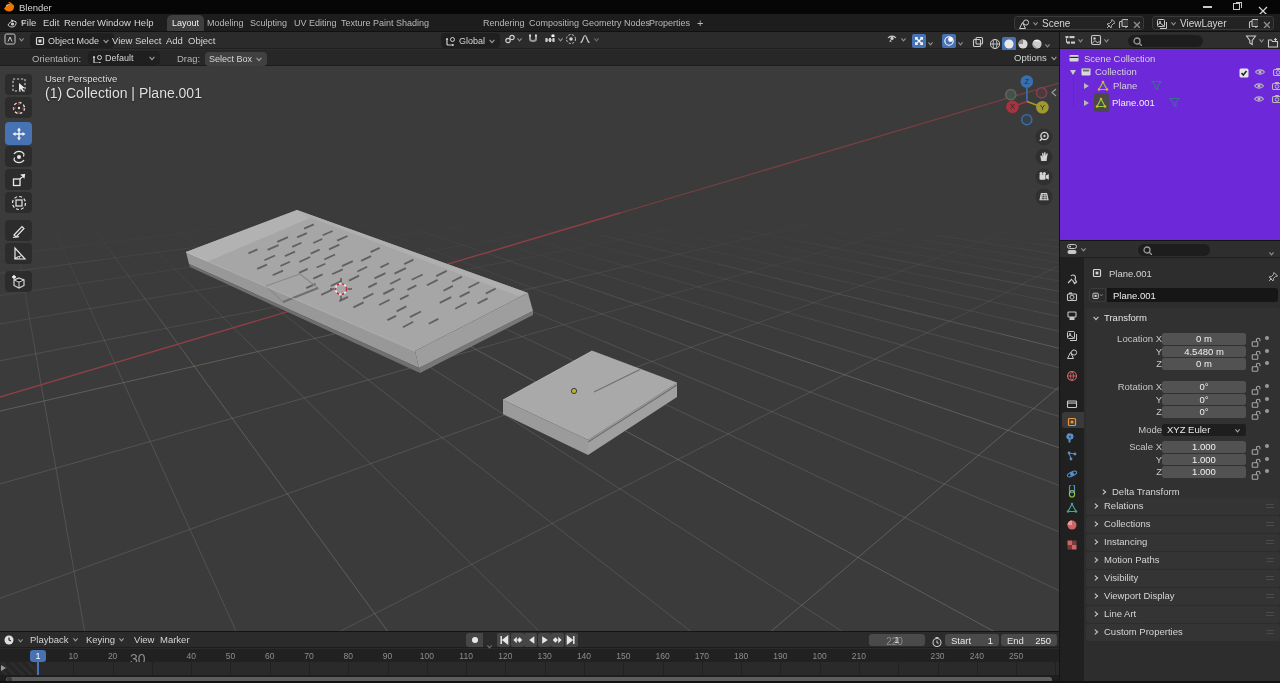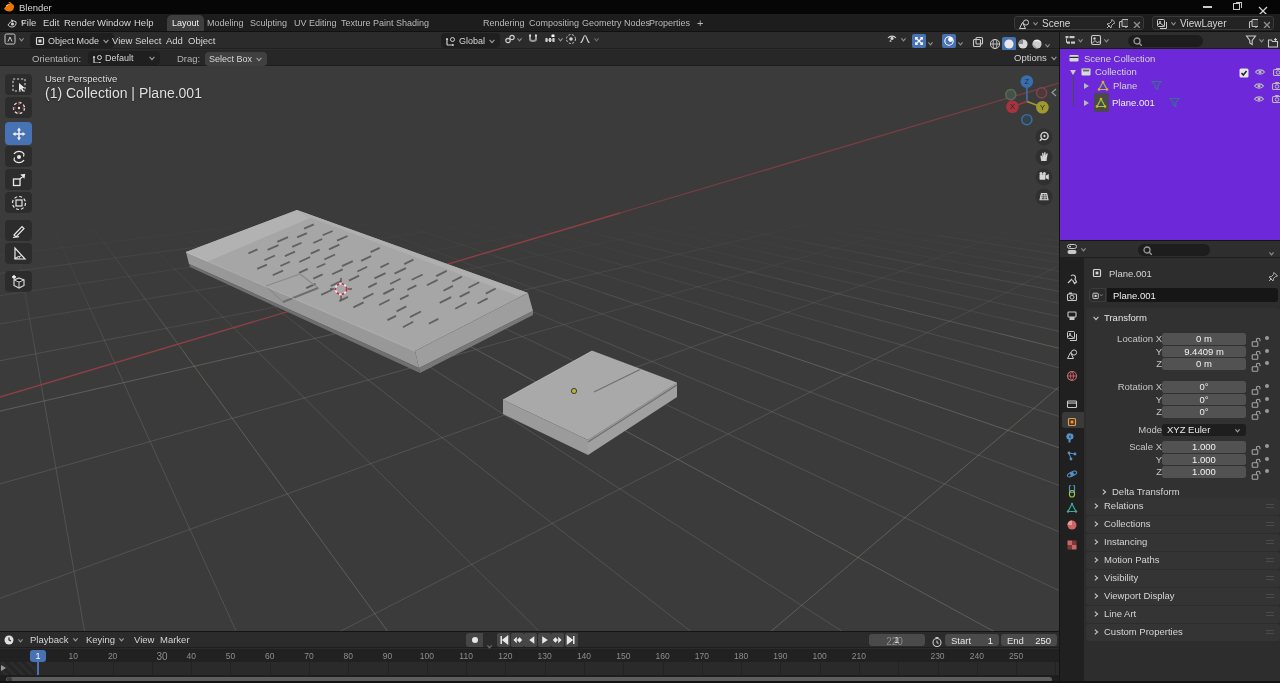--- a/index.html
+++ b/index.html
@@ -1003,21 +1003,21 @@
       <span class="txt" style="font-size:9.5px;color:#e4e4e4">Transform</span>
     </div>
     <div class="abs" style="left:26px;top:92px;width:76px;text-align:right;color:#c6c6c6;font-size:9.5px">Location X</div>
     <div class="abs vfield" style="left:102px;top:92px;width:84px">0 m</div>
     <div class="abs" style="left:190px;top:91px"><svg width="11" height="11" viewBox="0 0 11 11" style="vertical-align:middle">
         <rect x="2.2" y="5.8" width="5.6" height="4.4" rx="0.8" fill="none" stroke="#a5a5a5" stroke-width="1.1"></rect>
         <path d="M6.4,5.8 L6.4,4 a1.8,1.8 0 0 1 3.6,0 l0,1.2" fill="none" stroke="#a5a5a5" stroke-width="1.1"></path>
       </svg></div>
     <div class="abs" style="left:205px;top:95px;width:4px;height:4px;border-radius:50%;background:#9a9a9a"></div>
     <div class="abs" style="left:26px;top:104.6px;width:76px;text-align:right;color:#c6c6c6;font-size:9.5px">Y</div>
-    <div class="abs vfield" style="left:102px;top:104.6px;width:84px">9.4409 m</div>
+    <div class="abs vfield" style="left:102px;top:104.6px;width:84px">4.5480 m</div>
     <div class="abs" style="left:190px;top:103.6px"><svg width="11" height="11" viewBox="0 0 11 11" style="vertical-align:middle">
         <rect x="2.2" y="5.8" width="5.6" height="4.4" rx="0.8" fill="none" stroke="#a5a5a5" stroke-width="1.1"></rect>
         <path d="M6.4,5.8 L6.4,4 a1.8,1.8 0 0 1 3.6,0 l0,1.2" fill="none" stroke="#a5a5a5" stroke-width="1.1"></path>
       </svg></div>
     <div class="abs" style="left:205px;top:107.6px;width:4px;height:4px;border-radius:50%;background:#9a9a9a"></div>
     <div class="abs" style="left:26px;top:117.2px;width:76px;text-align:right;color:#c6c6c6;font-size:9.5px">Z</div>
     <div class="abs vfield" style="left:102px;top:117.2px;width:84px">0 m</div>
     <div class="abs" style="left:190px;top:116.2px"><svg width="11" height="11" viewBox="0 0 11 11" style="vertical-align:middle">
         <rect x="2.2" y="5.8" width="5.6" height="4.4" rx="0.8" fill="none" stroke="#a5a5a5" stroke-width="1.1"></rect>
         <path d="M6.4,5.8 L6.4,4 a1.8,1.8 0 0 1 3.6,0 l0,1.2" fill="none" stroke="#a5a5a5" stroke-width="1.1"></path>
@@ -1220,21 +1220,21 @@
       <span style="color:#e5e5e5;font-size:9.5px">Start</span>
       <span style="color:#f0f0f0;font-size:9.5px">1</span>
     </div>
     <div class="abs row" style="left:1001px;top:2px;width:56px;height:12px;background:#4a4a4a;border-radius:3px;padding:0 6px;justify-content:space-between">
       <span style="color:#e5e5e5;font-size:9.5px">End</span>
       <span style="color:#f0f0f0;font-size:9.5px">250</span>
     </div>
     <div class="abs" style="left:0;top:17px;width:1059px;height:13px;background:#212121"></div>
     <div class="abs" style="left:61.352000000000004px;top:19px;width:24px;text-align:center;color:#8d8d8d;font-size:8.5px">10</div>
     <div class="abs" style="left:100.632px;top:19px;width:24px;text-align:center;color:#8d8d8d;font-size:8.5px">20</div>
-    <div class="abs" style="left:150px;top:19px;width:24px;text-align:center;color:#8d8d8d;font-size:10px">30</div>
+    <div class="abs" style="left:130px;top:19px;width:24px;color:#8d8d8d;font-size:14px">30</div>
     <div class="abs" style="left:179.192px;top:19px;width:24px;text-align:center;color:#8d8d8d;font-size:8.5px">40</div>
     <div class="abs" style="left:218.472px;top:19px;width:24px;text-align:center;color:#8d8d8d;font-size:8.5px">50</div>
     <div class="abs" style="left:257.752px;top:19px;width:24px;text-align:center;color:#8d8d8d;font-size:8.5px">60</div>
     <div class="abs" style="left:297.032px;top:19px;width:24px;text-align:center;color:#8d8d8d;font-size:8.5px">70</div>
     <div class="abs" style="left:336.312px;top:19px;width:24px;text-align:center;color:#8d8d8d;font-size:8.5px">80</div>
     <div class="abs" style="left:375.592px;top:19px;width:24px;text-align:center;color:#8d8d8d;font-size:8.5px">90</div>
     <div class="abs" style="left:414.872px;top:19px;width:24px;text-align:center;color:#8d8d8d;font-size:8.5px">100</div>
     <div class="abs" style="left:454.152px;top:19px;width:24px;text-align:center;color:#8d8d8d;font-size:8.5px">110</div>
     <div class="abs" style="left:493.432px;top:19px;width:24px;text-align:center;color:#8d8d8d;font-size:8.5px">120</div>
     <div class="abs" style="left:532.712px;top:19px;width:24px;text-align:center;color:#8d8d8d;font-size:8.5px">130</div>

